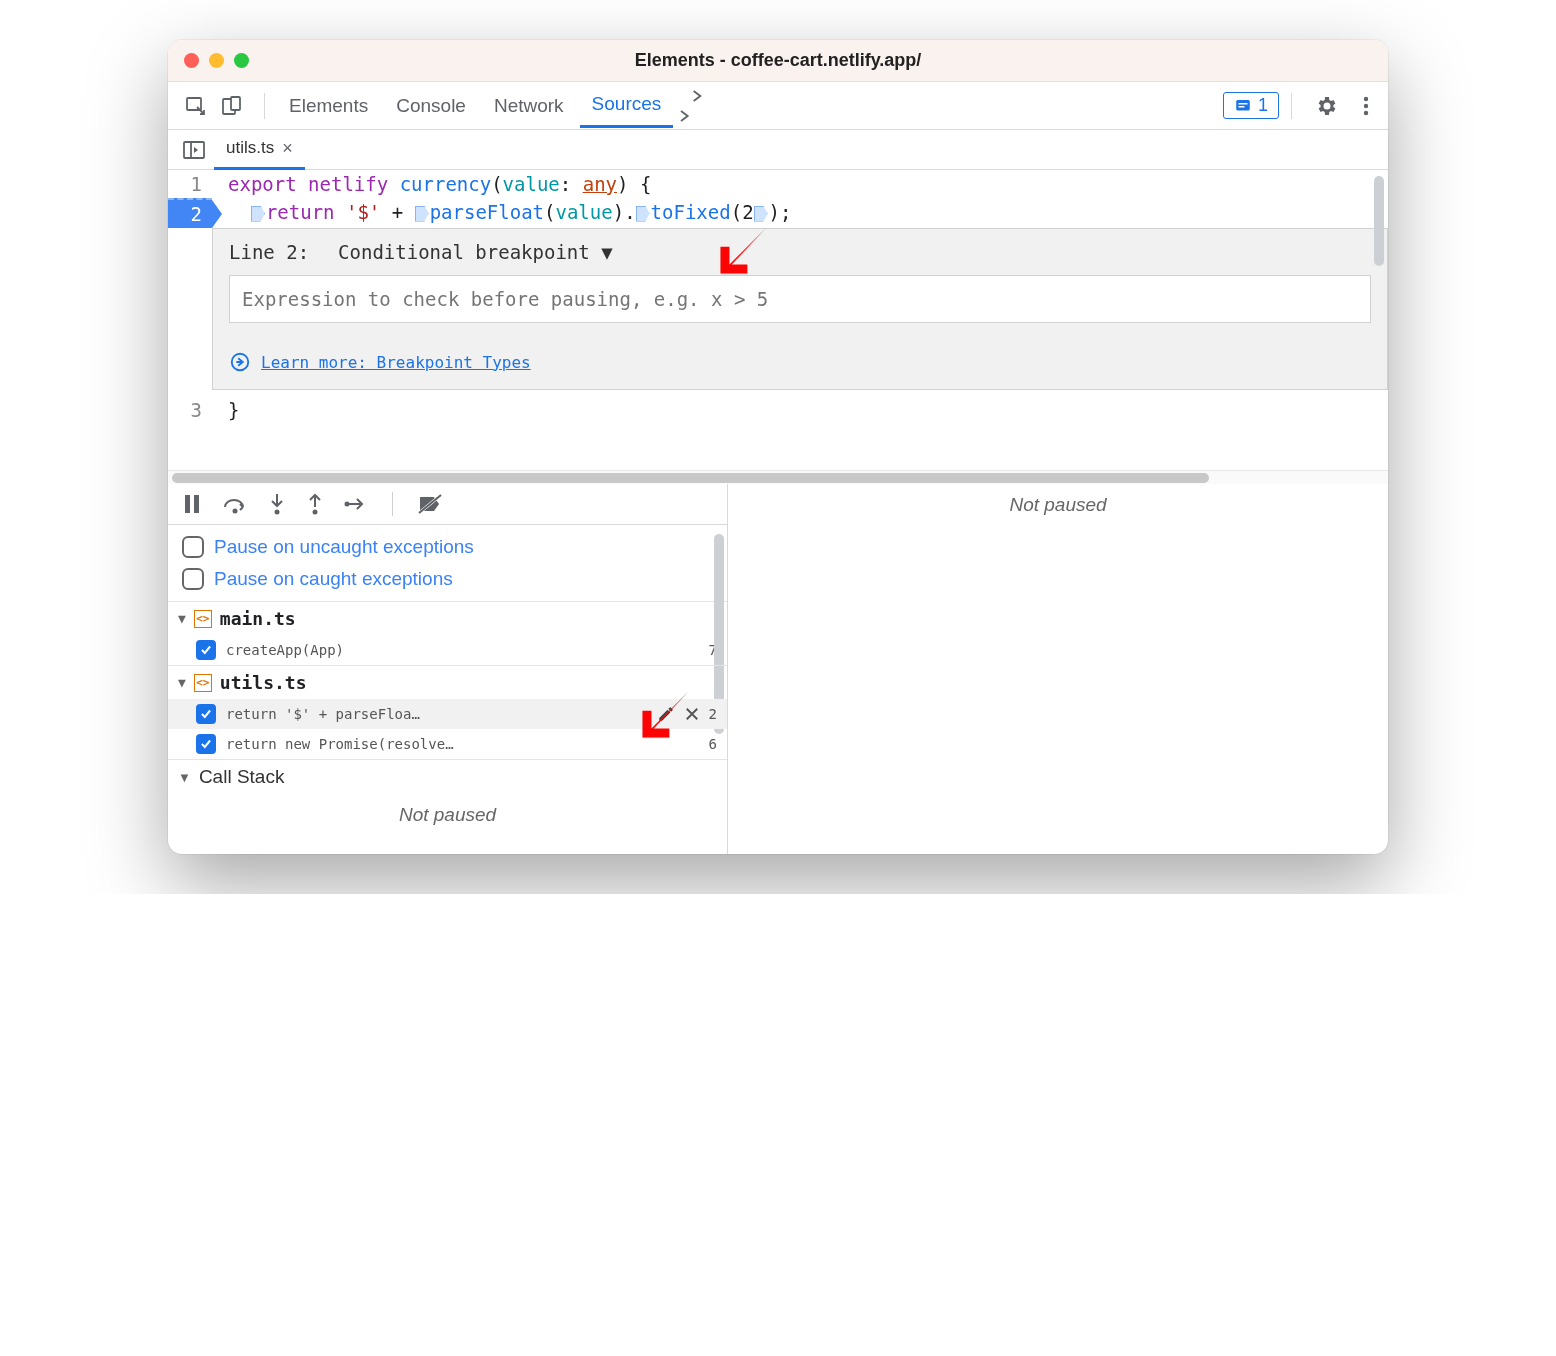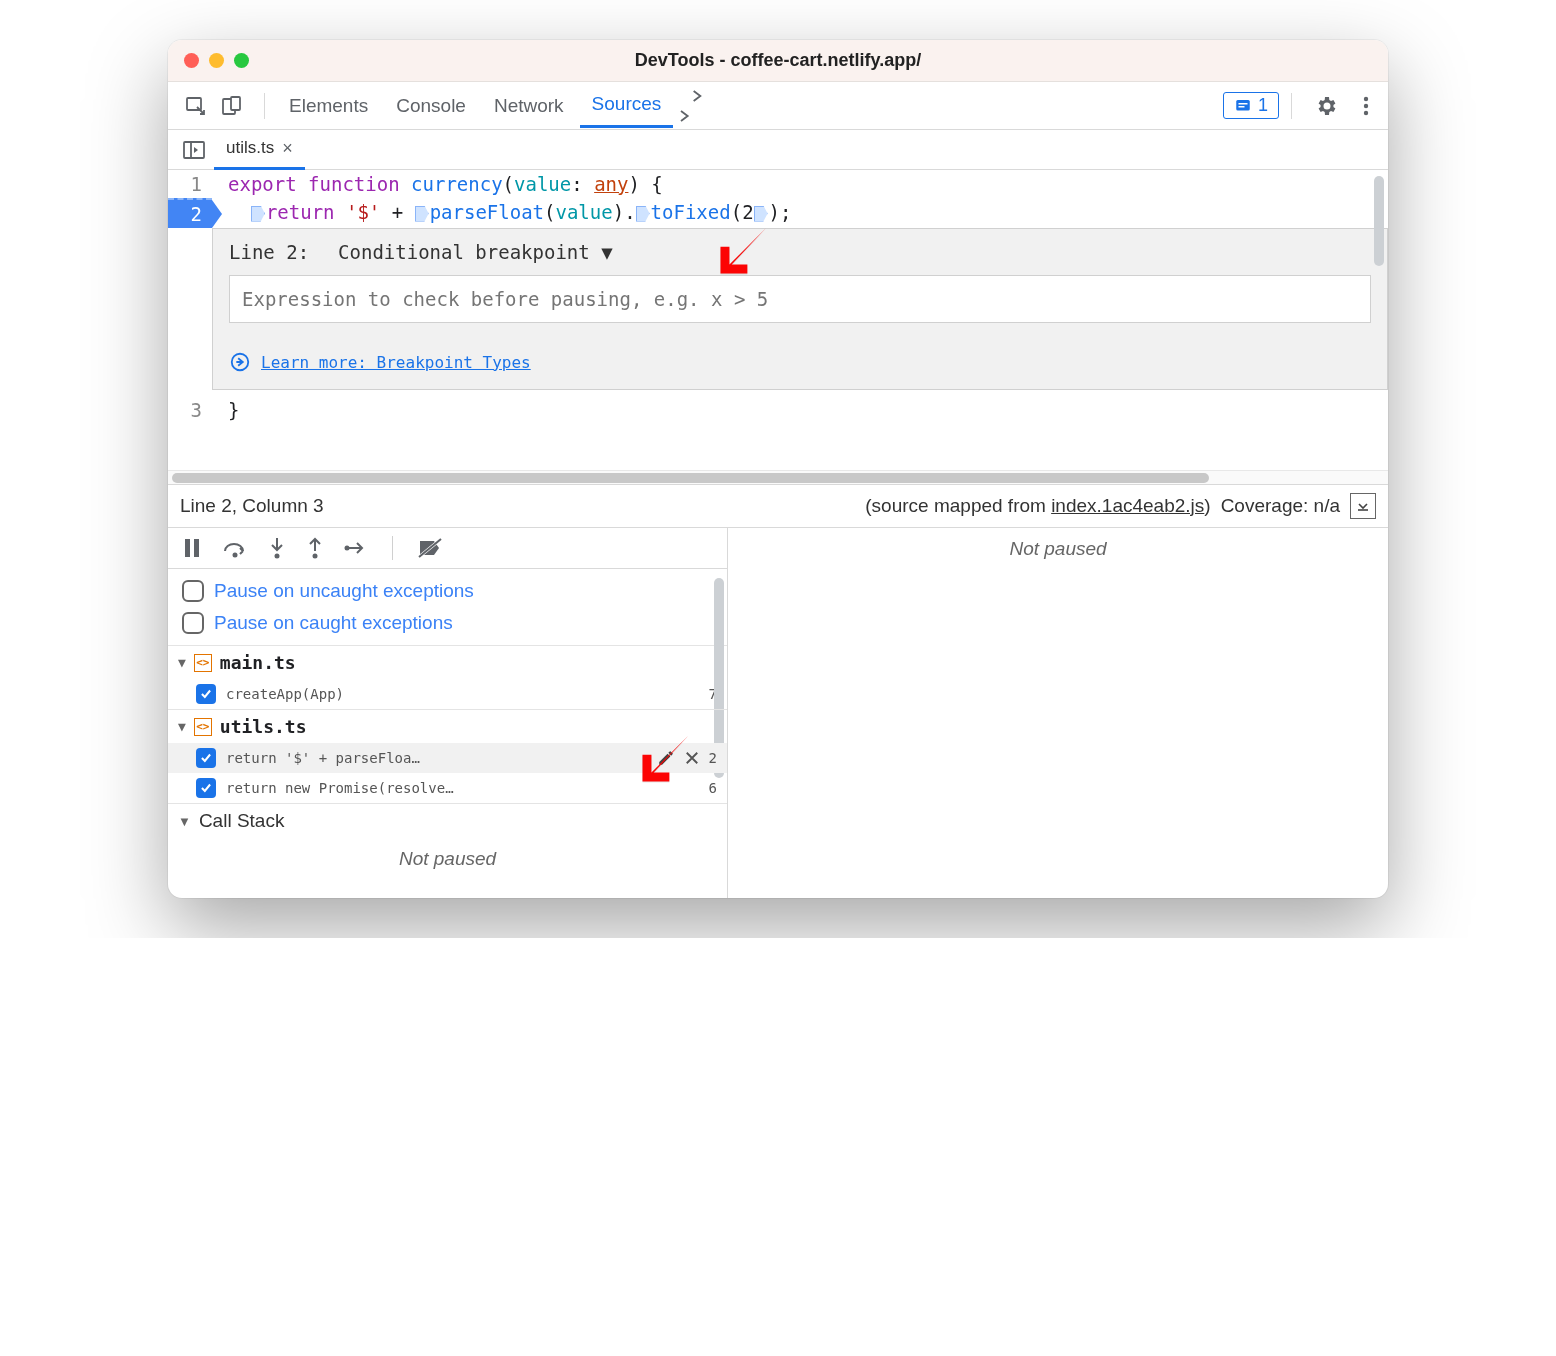--- a/index.html
+++ b/index.html
@@ -177,21 +177,21 @@
 <body>
 
 <div class="window">
 
   <div class="titlebar">
     <div class="traffic">
       <div class="dot red"></div>
       <div class="dot yellow"></div>
       <div class="dot green"></div>
     </div>
-    <div class="title">DevTools - coffee-cart.netlify.app/</div>
+    <div class="title">Elements - coffee-cart.netlify.app/</div>
   </div>
 
   <div class="toolbar">
     <div class="tb-left">
       <span>
         <svg width="24" height="24" viewBox="0 0 24 24" fill="none" stroke="#5f6368" stroke-width="1.8">
           <rect x="3" y="4" width="14" height="12" rx="1"></rect>
           <path d="M13 13 L20 20 M20 16 L20 20 L16 20"></path>
         </svg>
       </span>
@@ -250,21 +250,21 @@
     <div class="file-tab">
       <span>utils.ts</span>
       <span class="close">×</span>
     </div>
   </div>
 
   <div class="code-area">
     <div class="code-scroll"></div>
     <div class="code-row">
       <div class="gutter">1</div>
-      <div class="code-line"><span class="kw-purple">export</span> <span class="kw-purple">function</span> <span class="kw-blue">currency</span>(<span class="kw-cyan">value</span><span>: </span><span class="kw-green">any</span><span>) {</span></div>
+      <div class="code-line"><span class="kw-purple">export</span> <span class="kw-purple">netlify</span> <span class="kw-blue">currency</span>(<span class="kw-cyan">value</span><span>: </span><span class="kw-green">any</span><span>) {</span></div>
     </div>
     <div class="code-row">
       <div class="gutter bp">2</div>
       <div class="code-line">  <span class="col-marker"></span><span class="kw-purple">return</span> <span class="kw-brown">'$'</span><span> + </span><span class="col-marker"></span><span class="kw-blue">parseFloat</span>(<span class="kw-cyan">value</span>)<span>.</span><span class="col-marker"></span><span class="kw-blue">toFixed</span>(<span>2</span><span class="col-marker"></span><span>);</span></div>
     </div>
 
     <div class="cond-panel">
       <div class="cond-header">
         <span>Line 2:</span>
         <span>
@@ -292,35 +292,20 @@
       <svg viewBox="0 0 50 50">
           <path d="M45 5 L12 38 L12 22 L4 22 L4 46 L28 46 L28 38 L14 38 Z" fill="#fc0404"></path>
         </svg>
     </div>
   </div>
 
   <div class="hscroll">
     <div class="hscroll-thumb"></div>
   </div>
 
-  <div class="statusbar">
-    <span>Line 2, Column 3</span>
-    <span style="display:flex; align-items:center; gap:10px;">
-      <span>
-        <span>(source mapped from </span><span class="sm-link">index.1ac4eab2.js</span><span>)</span>
-      </span>
-      <span>Coverage: n/a</span>
-      <span class="sm-box">
-        <svg width="14" height="14" viewBox="0 0 14 14" fill="none" stroke="#444" stroke-width="1.6">
-            <path d="M3 5l4 4 4-4"></path>
-            <line x1="2" y1="11" x2="12" y2="11"></line>
-          </svg>
-      </span>
-    </span>
-  </div>
 
   <div class="lower">
     <div class="left-pane">
       <div class="left-scroll"></div>
 
       <div class="dbg-toolbar">
         <span>
             <svg width="20" height="22" viewBox="0 0 20 22" fill="#5f6368">
               <rect x="3" y="2" width="5" height="18"></rect>
               <rect x="12" y="2" width="5" height="18"></rect>

